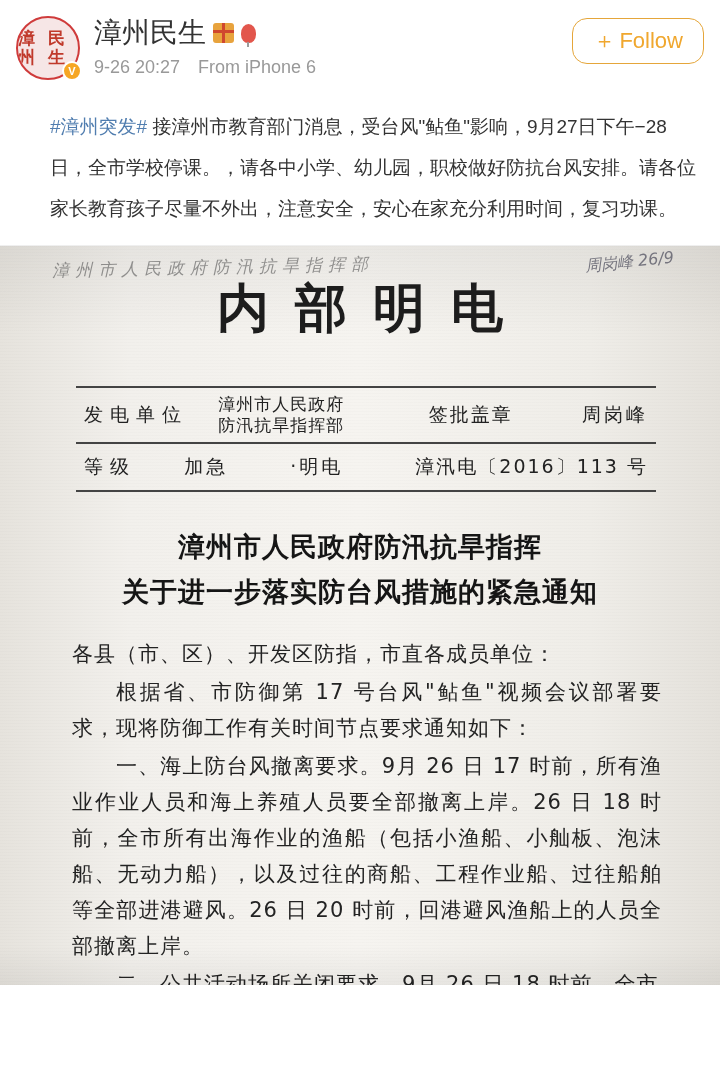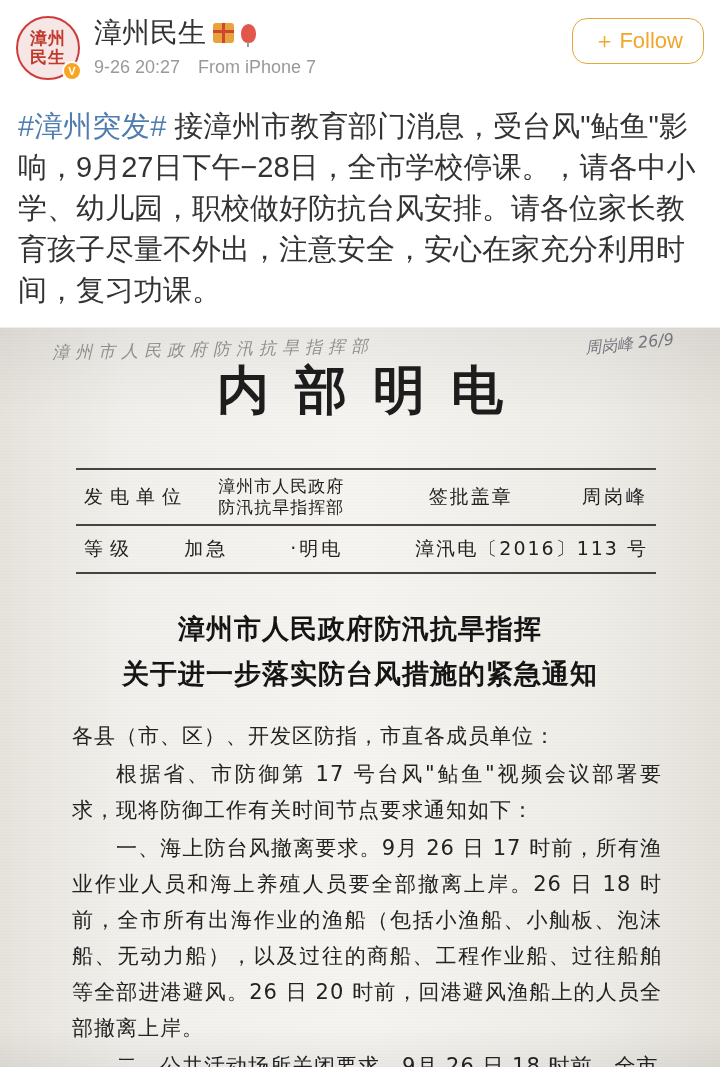--- a/index.html
+++ b/index.html
@@ -27,21 +27,21 @@
     width: 64px; height: 64px;
     flex: 0 0 64px;
     margin-top: 2px;
   }
   .avatar {
     width: 64px; height: 64px;
     border-radius: 50%;
     background: #f6e6e6;
     border: 2px solid #cf3b3b;
     display: flex;
-    flex-direction: column;
+    flex-direction: row;
     align-items: center;
     justify-content: center;
     color: #c0392b;
     font-size: 17px;
     line-height: 19px;
     font-weight: bold;
     letter-spacing: 1px;
     overflow: hidden;
     font-family: "DejaVu Sans", sans-serif;
   }
@@ -135,24 +135,25 @@
     padding: 9px 20px;
     line-height: 26px;
     white-space: nowrap;
     cursor: pointer;
   }
   .follow-btn .plus { font-size: 22px; margin-right: 4px; }
 
   
   .post-text {
     padding: 10px 18px 0 18px;
-    font-size: 29px;
+    font-size: 19px;
     line-height: 41px;
     color: #333333;
     word-break: break-all;
+    margin-left: 32px;
   }
   .topic-link { color: #507daf; }
 
   
   .post-image {
     margin-top: 16px;
     width: 720px;
     height: 740px;
     background: #e9e7e2;
     position: relative;
@@ -280,21 +281,21 @@
     </div>
 
     <div class="head-mid">
       <div class="name-row">
         <span class="user-name">漳州民生</span>
         <span class="emoji gift"></span>
         <span class="emoji balloon"></span>
       </div>
       <div class="meta-row">
         <span>9-26 20:27</span>
-        <span>From iPhone 7</span>
+        <span>From iPhone 6</span>
       </div>
     </div>
 
     <button class="follow-btn">
       <span class="plus">＋</span><span>Follow</span>
     </button>
   </div>
 
   <div class="post-text">
     <span class="topic-link">#漳州突发#</span><span> 接漳州市教育部门消息，受台风"鲇鱼"影响，9月27日下午−28日，全市学校停课。，请各中小学、幼儿园，职校做好防抗台风安排。请各位家长教育孩子尽量不外出，注意安全，安心在家充分利用时间，复习功课。</span>

